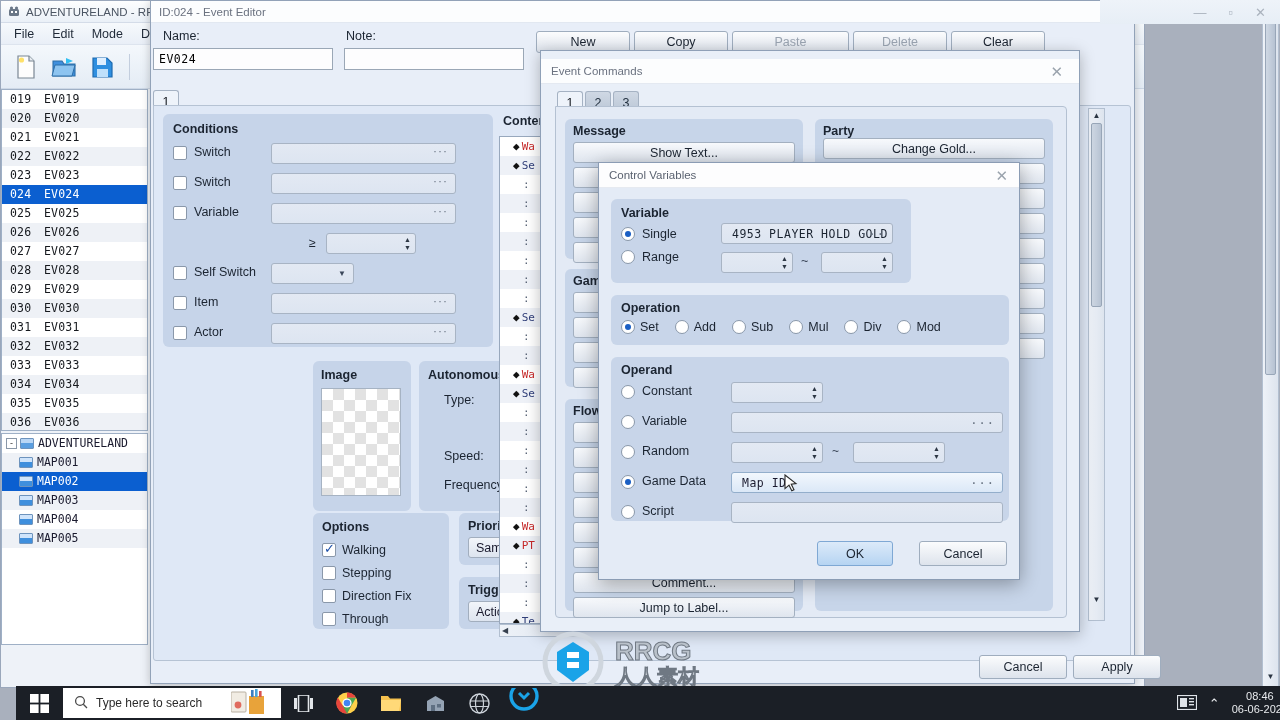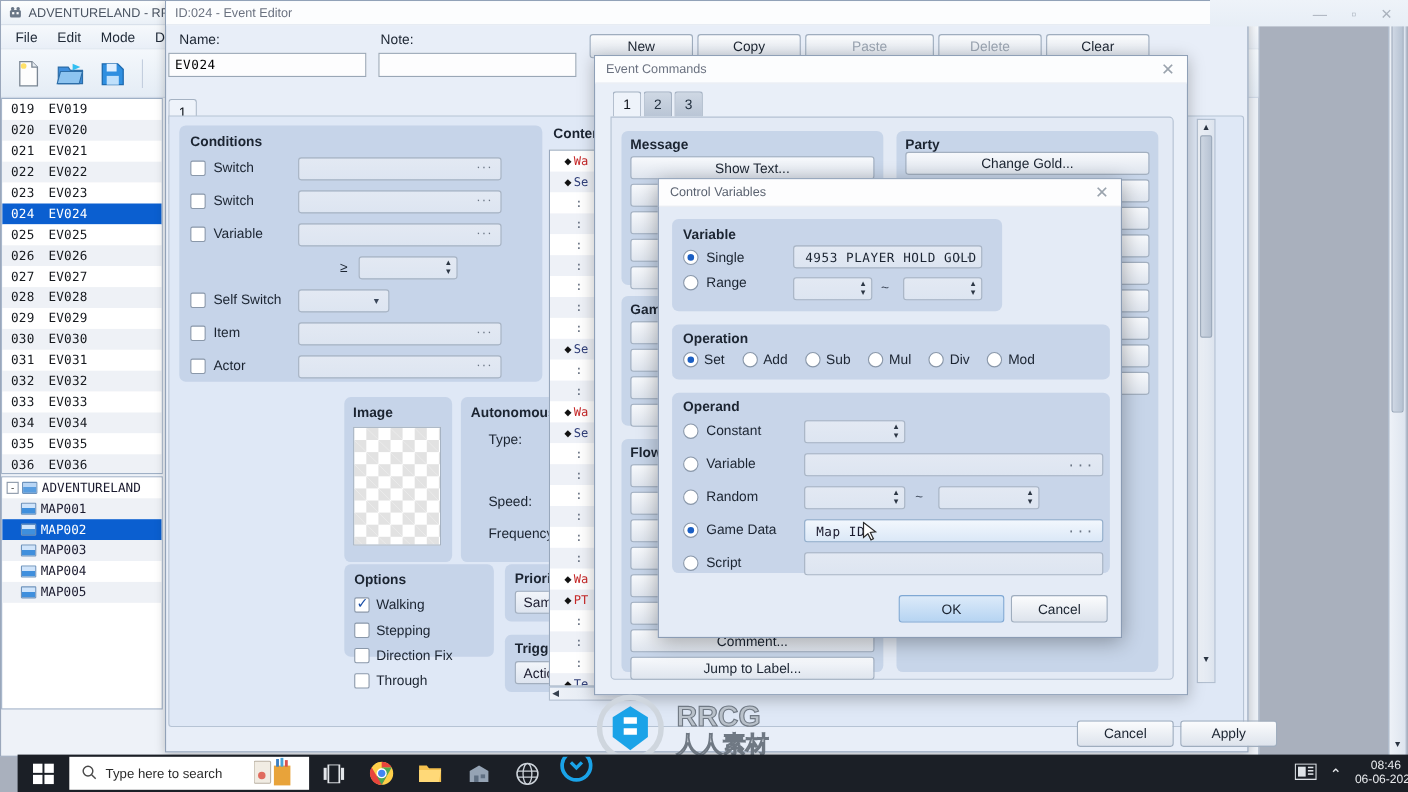--- a/index.html
+++ b/index.html
@@ -78,22 +78,22 @@
   .cl-row { height:19px; line-height:19px; font-family:"DejaVu Sans Mono", monospace; font-size:11px;
             padding-left:13px; white-space:nowrap; }
   .cl-row:nth-child(odd){background:#fff;} .cl-row:nth-child(even){background:#eef1f7;}
   .dia { color:#111; margin-right:2px; }
   .red { color:#c62828; } .blue{ color:#32407a; }
 
   
   #evt-cmds { position:absolute; left:540px; top:50px; width:540px; height:582px;
               background:#e9eff8; border:1px solid #8fa0b7; box-shadow:0 3px 14px rgba(0,0,0,.26); }
   #ec-title { height:25px; background:#fcfdfe; border-bottom:1px solid #e4e9f1;
-              display:flex;align-items:center;justify-content:space-between; padding:0 6px 0 10px;
-              color:#6b7280; font-size:11.5px;}
+              display:flex;align-items:center;justify-content:space-between; padding:0 11px 0 10px;
+              color:#6b7280; font-size:11.5px;margin-top:8px;}
   .tabs { display:flex; padding-left:16px; margin-top:7px; gap:2px; }
   .tab { width:26px;height:23px; display:flex;align-items:center;justify-content:center;
          font-size:12.5px; border:1px solid #a5b2c3; border-bottom:none; border-radius:3px 3px 0 0;
          background:linear-gradient(#cfd8e4,#b9c5d5); color:#22303f;}
   .tab.active { background:#eef3fa; color:#11161d; }
   .cmd-btn { height:21px; background:linear-gradient(#f7f9fc,#dfe5ee); border:1px solid #a3b0c0;
              border-radius:3px; font-size:12.5px; display:flex;align-items:center;justify-content:center;
              color:#1b2431;}
 
   
@@ -339,21 +339,21 @@
         <span class="carat">▼</span>
       </div>
       <span class="lbl" style="position:absolute;left:16px;top:89px;">Frequency:</span>
       <div class="combo" style="position:absolute;left:82px;top:85px;width:130px;height:21px;">
         <span>3: Normal</span>
         <span class="carat">▼</span>
       </div>
     </div>
   </div>
 
-  <div class="grp" style="position:absolute;left:162px;top:512px;width:136px;height:84px;padding:7px 9px;">
+  <div class="grp" style="position:absolute;left:162px;top:512px;width:136px;height:116px;padding:7px 9px;">
     <div class="grp-title">Options</div>
     <div id="option-rows" style="margin-top:4px;">
         <div style="display: flex; align-items: center; gap: 6px; height: 23px;">
           <span class="cb on"></span>
           <span class="lbl">Walking</span>
         </div>
         <div style="display: flex; align-items: center; gap: 6px; height: 23px;">
           <span class="cb"></span>
           <span class="lbl">Stepping</span>
         </div>
@@ -603,21 +603,21 @@
           </div>
         </div>
         <div style="position: relative; height: 30px;">
           <span class="radio" style="position:absolute;left:0;top:3px;"></span>
           <span class="lbl" style="position:absolute;left:21px;top:2px;">Script</span>
           <div class="bevel-field" style="position:absolute;left:110px;top:0;width:272px;"></div>
         </div>
       </div>
   </div>
 
-  <div class="btn" style="position:absolute;left:218px;top:378px;width:96px;height:25px;background:linear-gradient(#dceaf9,#b6d4f2);border-color:#7fa8d4;">OK</div>
+  <div class="btn" style="position:absolute;left:218px;top:378px;width:76px;height:25px;background:linear-gradient(#dceaf9,#b6d4f2);border-color:#7fa8d4;">OK</div>
   <div class="btn" style="position:absolute;left:320px;top:378px;width:88px;height:25px;">Cancel</div>
 </div>
 
 <div id="cursor">
   <svg width="14" height="20" viewBox="0 0 14 20">
       <path d="M1 1l11 8.5-4.8.6 2.8 5.6-2.2 1.1-2.8-5.6L1 14.6z" fill="#fff" stroke="#2b2b2b" stroke-width="1.1"></path>
     </svg>
 </div>
 
 <div id="wm">

